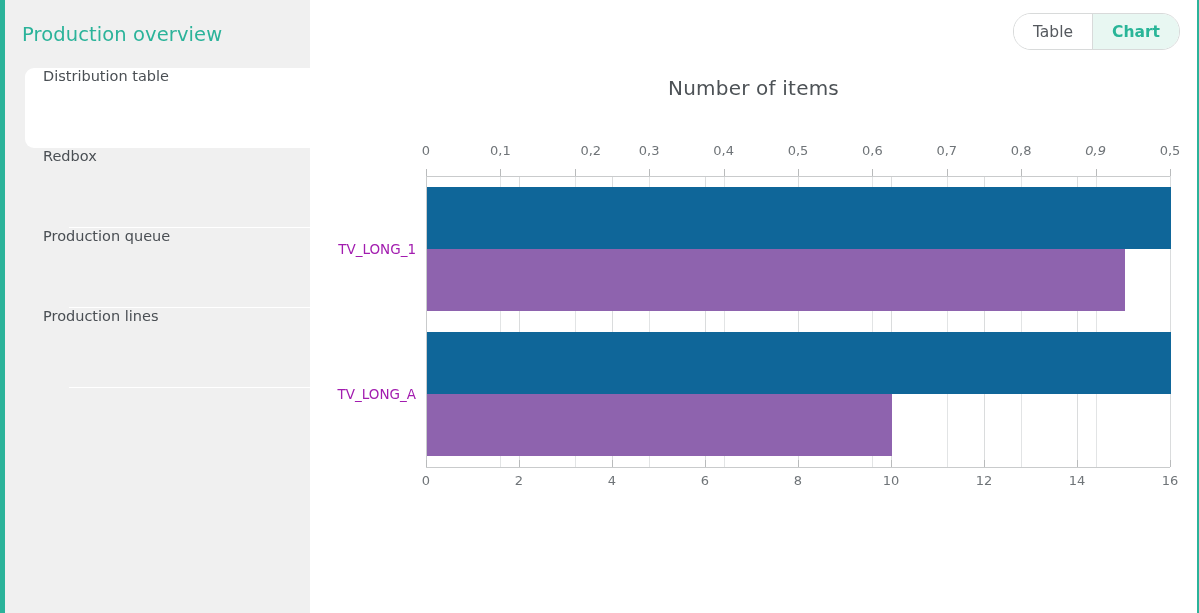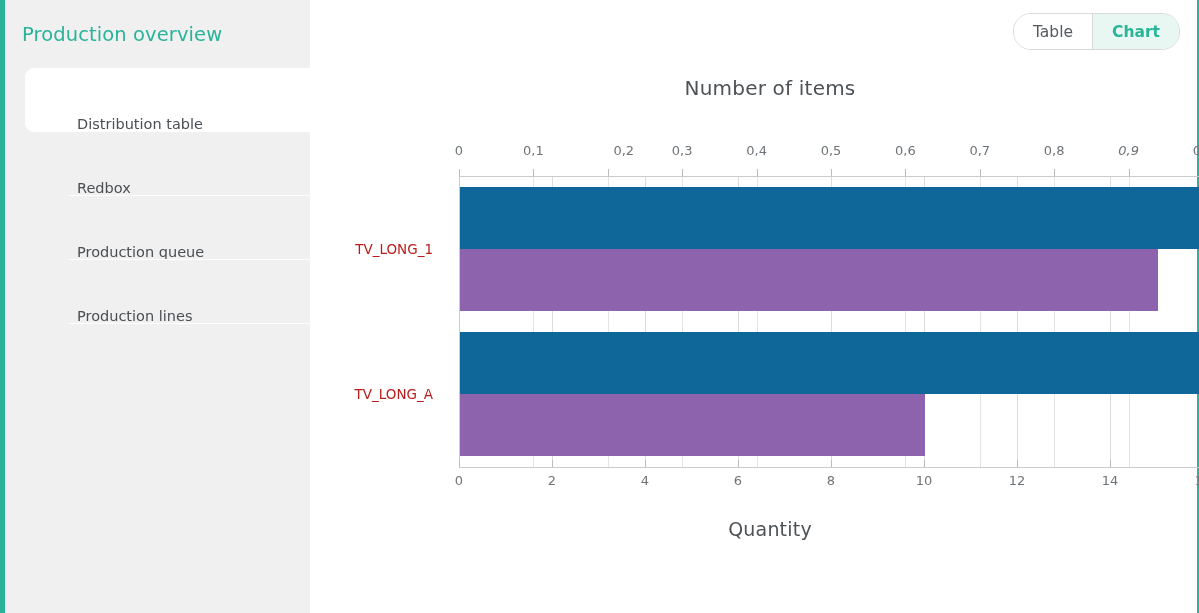--- a/index.html
+++ b/index.html
@@ -14,21 +14,20 @@
     font-family: "DejaVu Sans", "Liberation Sans", sans-serif;
     overflow: hidden;
     position: relative;
   }
 
   #app {
     position: absolute;
     inset: 0;
     display: flex;
     background: #ffffff;
-    gap: 33px;
   }
 
   
   .sidebar {
     width: 310px;
     flex: 0 0 310px;
     background: #f0f0f0;
     border-left: 5px solid #2bb39a;
     box-sizing: border-box;
     position: relative;
@@ -44,24 +43,24 @@
     color: #2bb39a;
     font-size: 19.5px;
     font-weight: 400;
     letter-spacing: 0.1px;
     white-space: nowrap;
   }
   .sidebar-list {
     display: block;
   }
   .sidebar-item {
-    height: 64px;
-    display: flex;
-    align-items: flex-end;
-    padding-left: 52px;
+    height: 80px;
+    display: flex;
+    align-items: flex-start;
+    padding-left: 18px;
     margin-left: 20px;
     box-sizing: border-box;
     position: relative;
     cursor: pointer;
   }
   .sidebar-item .sidebar-item-label {
     font-size: 14.5px;
     color: #4a4f54;
     white-space: nowrap;
   }
@@ -213,24 +212,24 @@
     transform: translateX(-50%);
     white-space: nowrap;
   }
   .axis-top .tick-label { top: -33px; }
   .axis-bottom .tick-label { top: 6px; }
 
   
   .cat-label {
     position: absolute;
     right: 100%;
-    margin-right: 26px;
+    margin-right: 10px;
     transform: translateY(-50%);
     font-size: 13.5px;
-    color: #b91c1c;
+    color: #a21caf;
     white-space: nowrap;
   }
 
   .bar {
     position: absolute;
     left: 1px;
   }
 </style>
 </head>
 <body>
@@ -348,17 +347,16 @@
           <div class="tick" style="left: 465px;"></div>
           <div class="tick-label" style="left: 465px;">10</div>
           <div class="tick" style="left: 558px;"></div>
           <div class="tick-label" style="left: 558px;">12</div>
           <div class="tick" style="left: 651px;"></div>
           <div class="tick-label" style="left: 651px;">14</div>
           <div class="tick" style="left: 744px;"></div>
           <div class="tick-label" style="left: 744px;">16</div>
         </div>
 
-      <div class="axis-label-bottom">Quantity</div>
     </div>
 
   </main>
 </div>
 
 </body></html>

